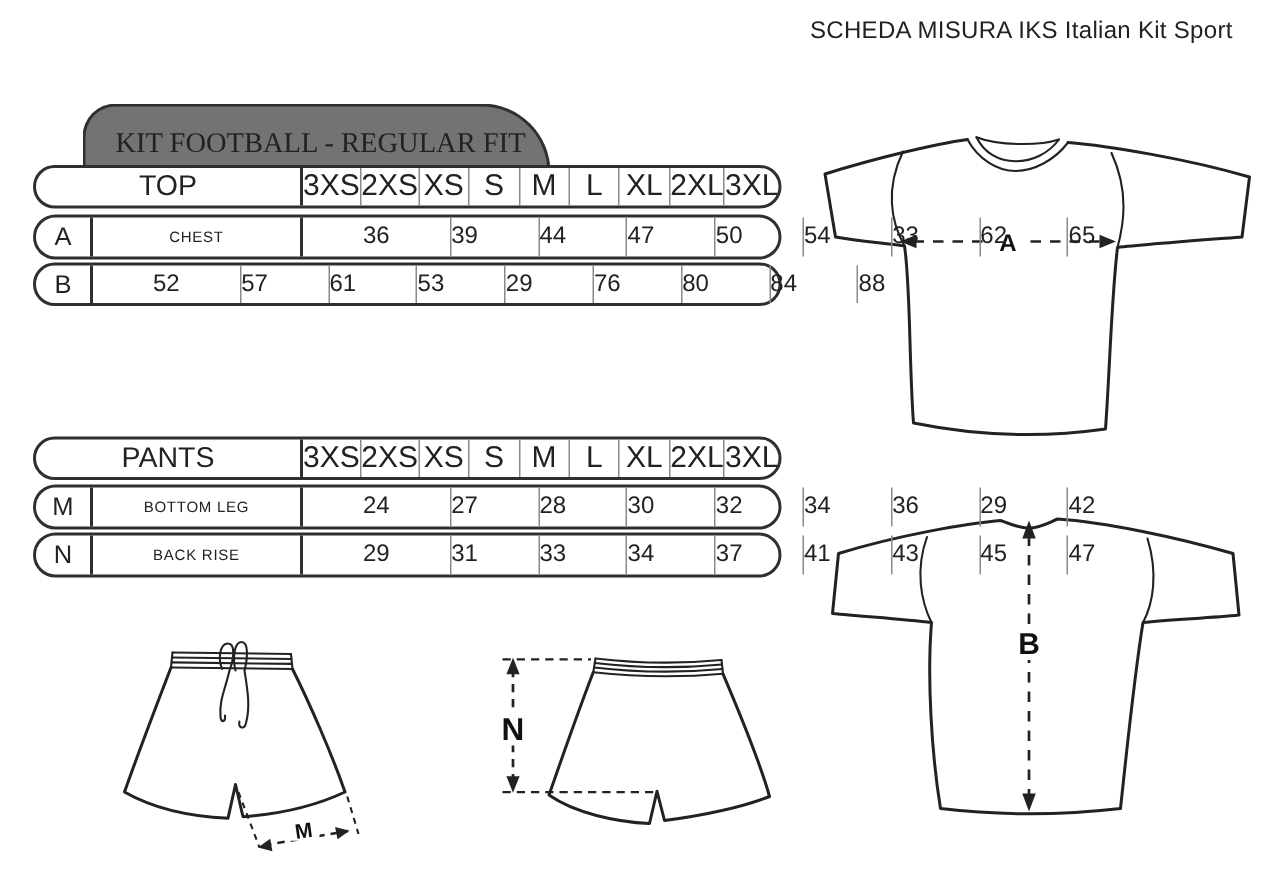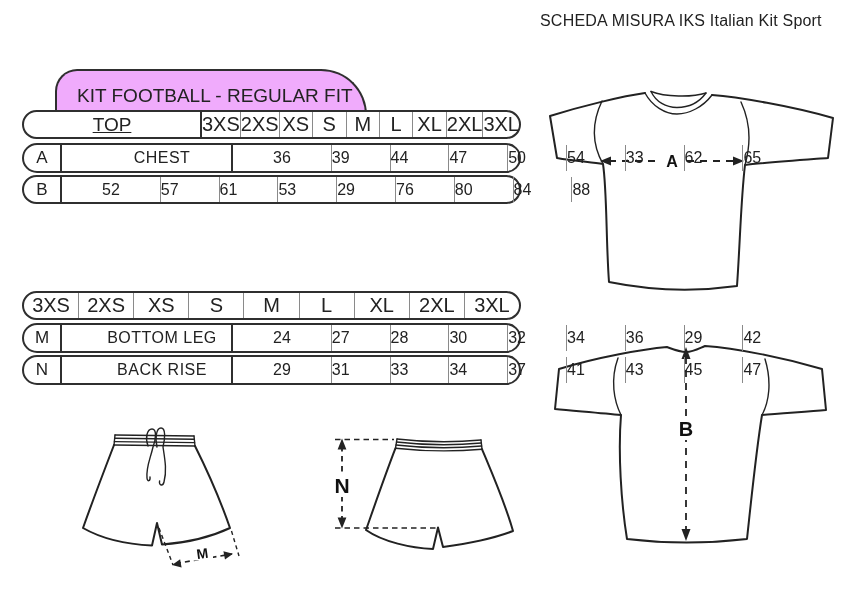--- a/index.html
+++ b/index.html
@@ -8,36 +8,36 @@
     background:#ffffff;color:#222;
     font-family:"Liberation Sans","DejaVu Sans",sans-serif;
   }
   .doc-title{
     position:absolute;left:540px;top:12px;width:300px;
     font-size:16px;font-weight:normal;white-space:nowrap;letter-spacing:.2px;
   }
   .kit-tab{
     position:absolute;left:55px;top:69px;width:312px;height:46px;
     border:2px solid #2f2f2f;border-bottom:none;
-    border-radius:26px 54px 0 0;background:#f0abfc;z-index:1;box-sizing:border-box;
+    border-radius:26px 54px 0 0;background:#737373;z-index:1;box-sizing:border-box;font-family:Liberation Serif, serif;
   }
   .kit-tab span{display:block;padding:14px 0 0 20px;font-size:19px;}
   .pill{
     position:absolute;left:22px;width:499px;background:#fff;
     border:2px solid #2f2f2f;border-radius:15px;display:flex;
     z-index:2;box-sizing:border-box;align-items:stretch;
   }
   .h29{height:29px}.h30{height:30px}
   .cap{width:36px;flex:none;border-right:2px solid #2f2f2f;
        display:flex;align-items:center;justify-content:center;font-size:17px;}
   .rlabel{width:138px;flex:none;border-right:2px solid #2f2f2f;
        display:flex;align-items:center;justify-content:center;
-       font-size:16px;letter-spacing:.5px;margin-left:31px;}
+       font-size:10px;letter-spacing:.5px;}
   .hlabel{width:176px;flex:none;border-right:2px solid #2f2f2f;
-       display:flex;align-items:center;justify-content:center;font-size:19px;text-decoration:underline;}
+       display:flex;align-items:center;justify-content:center;font-size:19px;}
   .cell{flex:1;display:flex;align-items:center;justify-content:center;font-size:20px;}
   .cell.num{font-size:16px;margin-left:40px;}
   .cell + .cell{border-left:1px solid #8a8a8a;}
   svg{position:absolute;overflow:visible;}
   .ink{stroke:#222;fill:none;stroke-width:2;stroke-linecap:round;stroke-linejoin:round;}
   .thin{stroke-width:1.4;}
   .dash{stroke:#222;fill:none;stroke-linecap:butt;}
   .ah{fill:#222;stroke:none;}
   .lblbg{fill:#fff;stroke:none;}
   .mlabel{font-weight:bold;fill:#111;font-family:"Liberation Sans","DejaVu Sans",sans-serif;}
@@ -85,20 +85,21 @@
   <div class="cell num">61</div>
   <div class="cell num">53</div>
   <div class="cell num">29</div>
   <div class="cell num">76</div>
   <div class="cell num">80</div>
   <div class="cell num">84</div>
   <div class="cell num">88</div>
 </div>
 
 <div class="pill h29" style="top:291px">
+  <div class="hlabel">PANTS</div>
   <div class="cell">3XS</div>
   <div class="cell">2XS</div>
   <div class="cell">XS</div>
   <div class="cell">S</div>
   <div class="cell">M</div>
   <div class="cell">L</div>
   <div class="cell">XL</div>
   <div class="cell">2XL</div>
   <div class="cell">3XL</div>
 </div>

